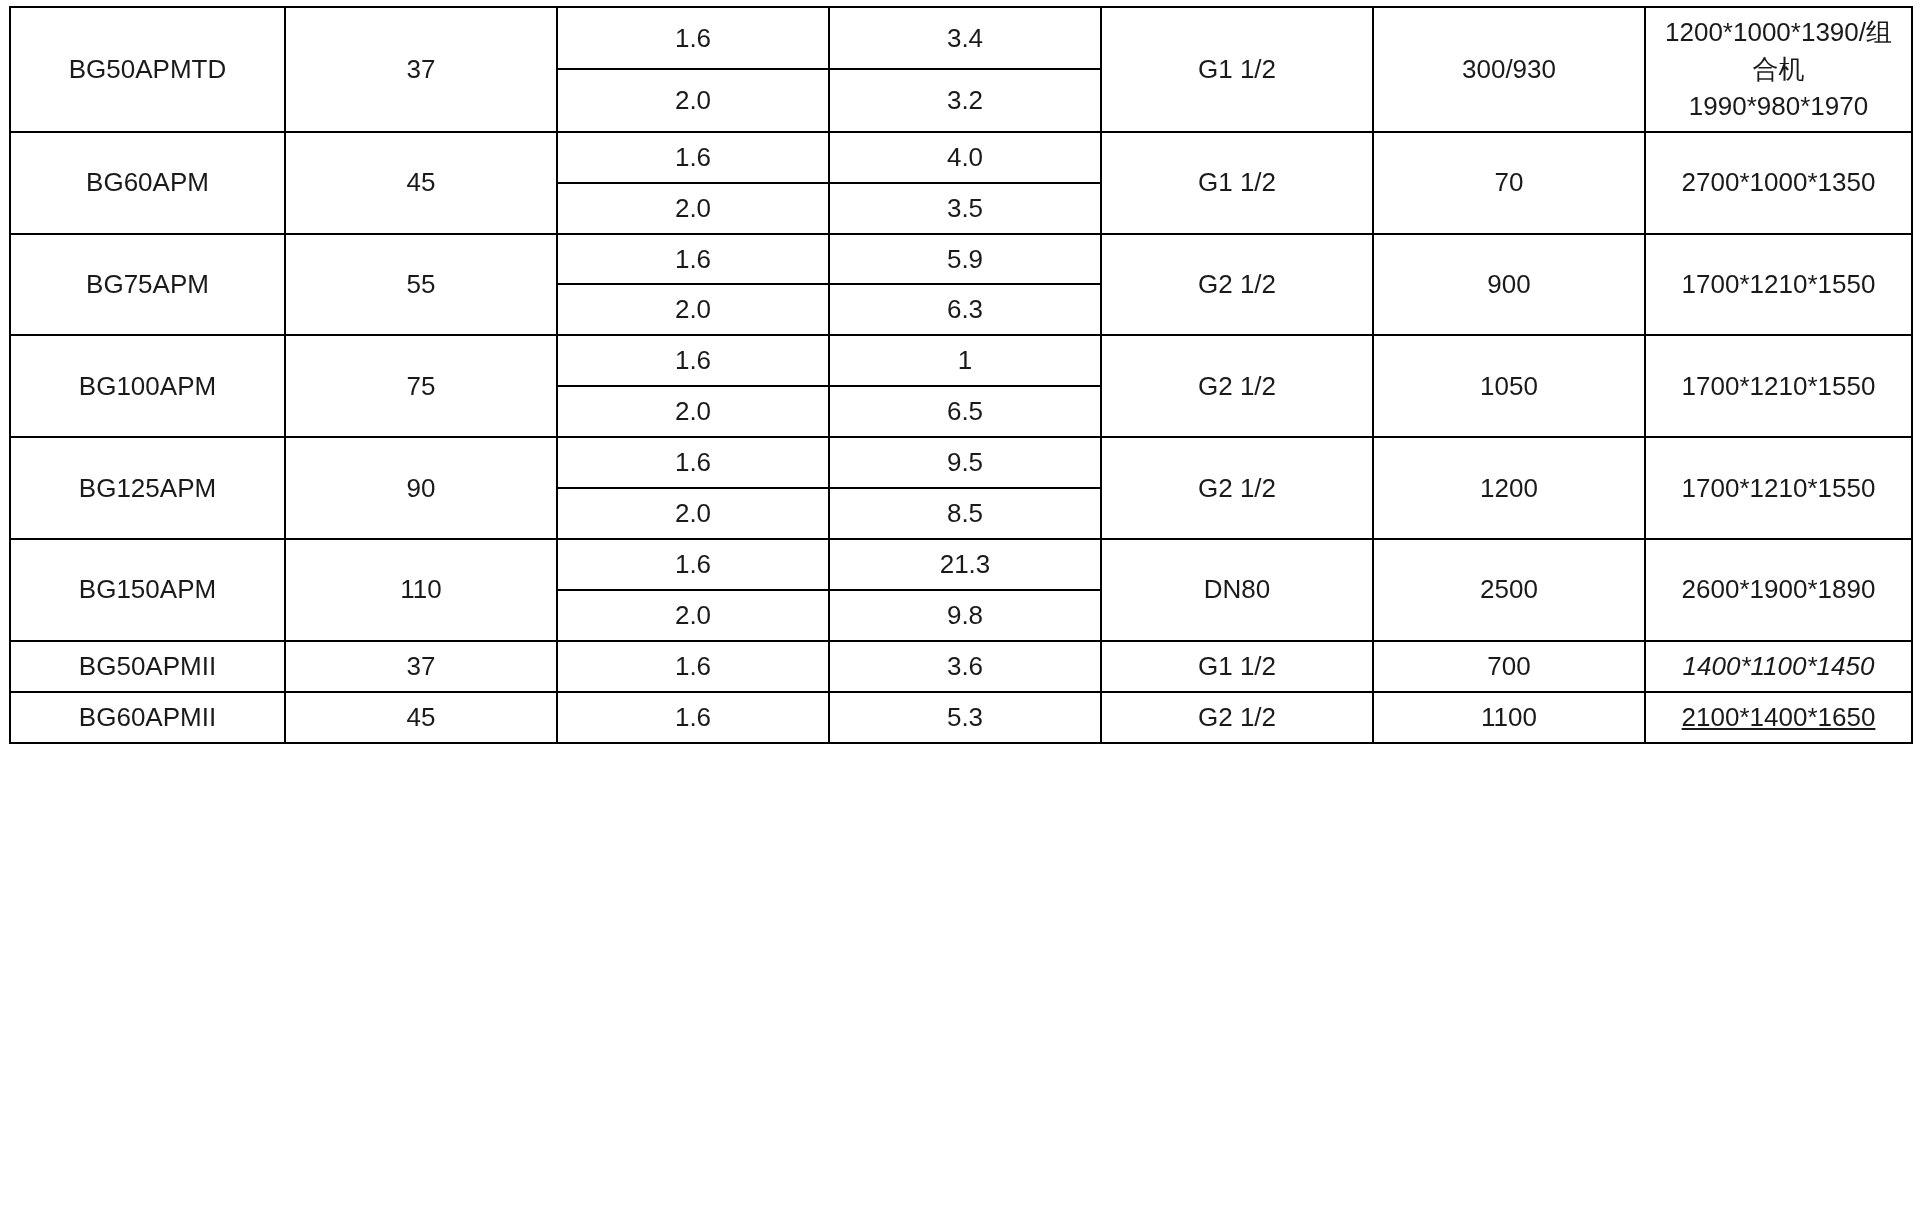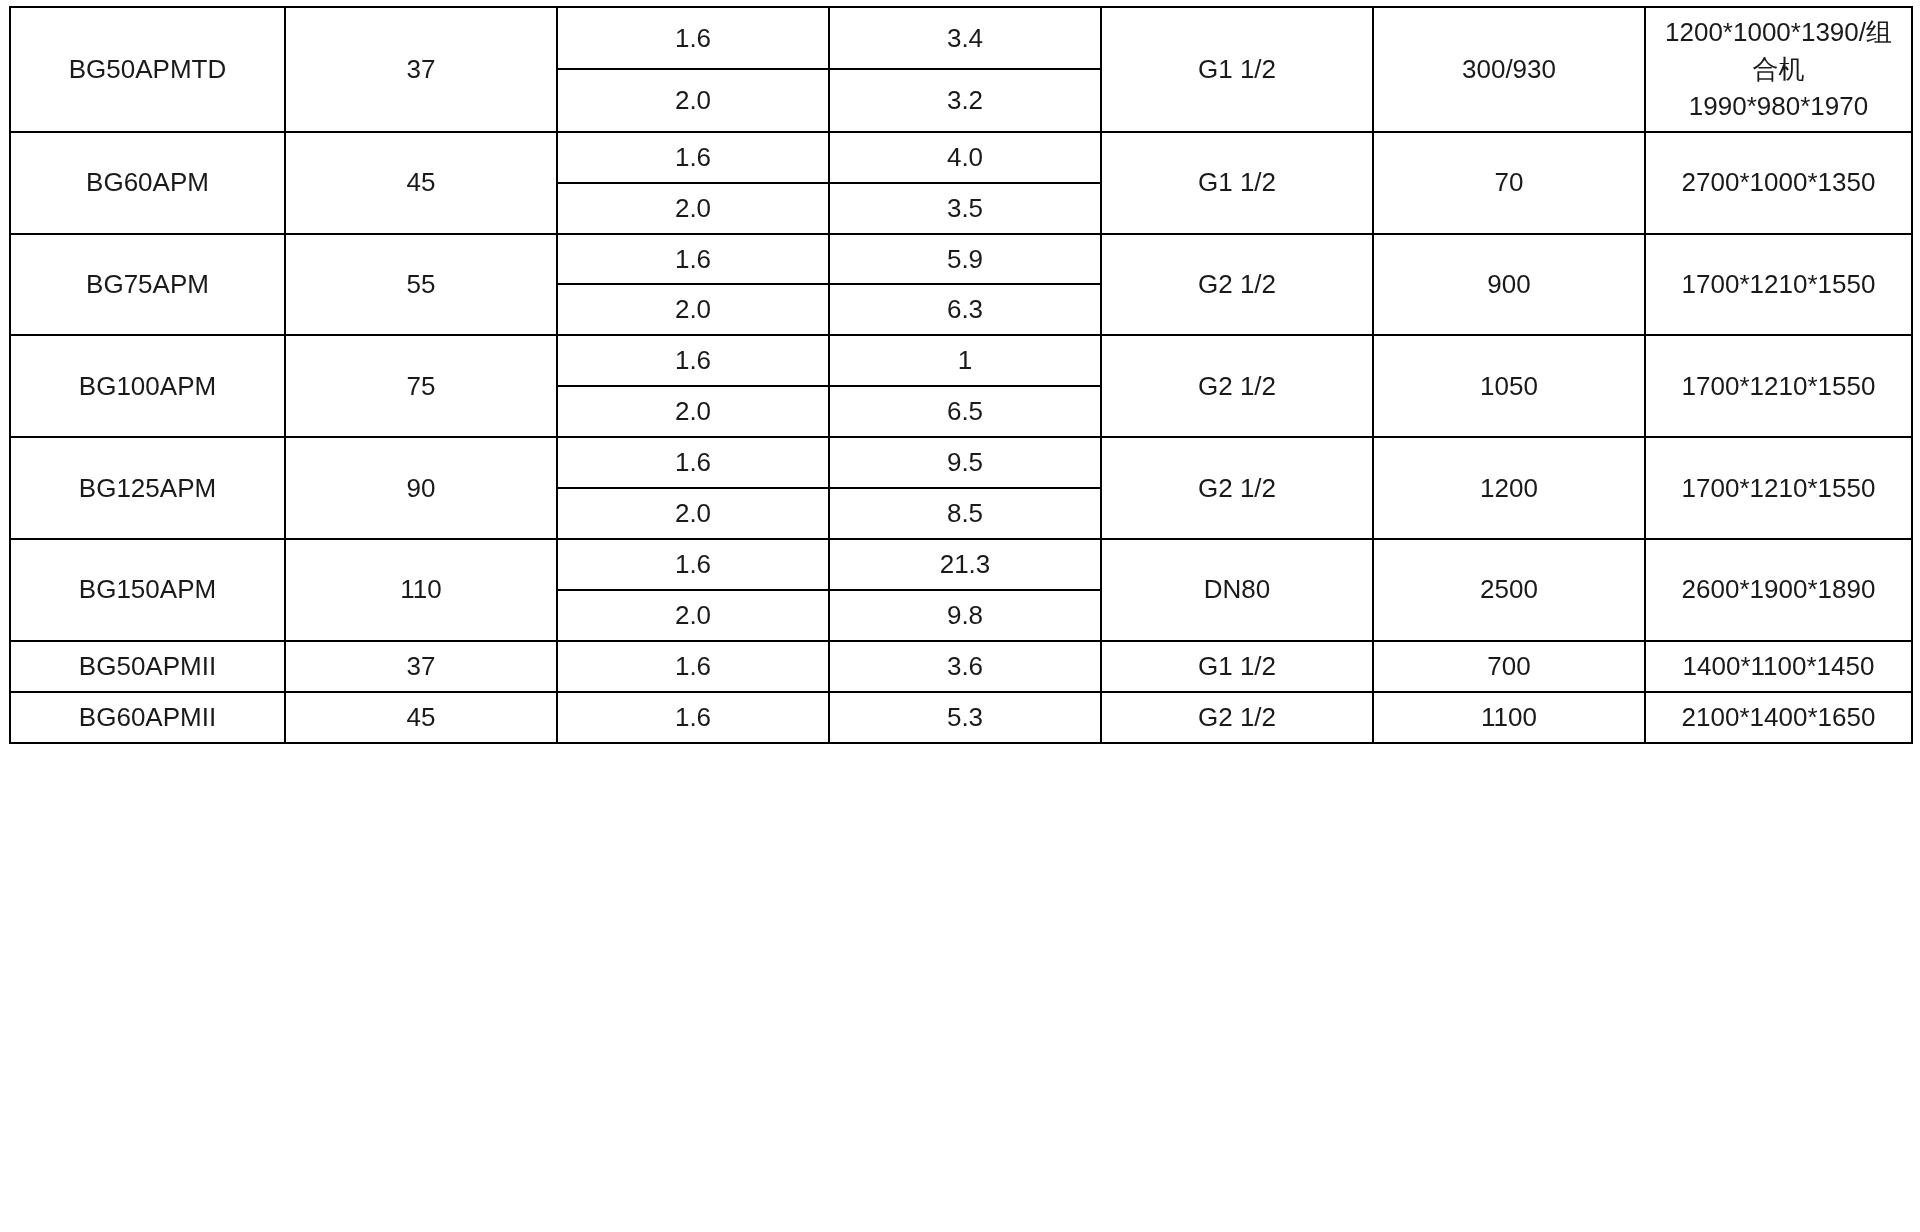--- a/index.html
+++ b/index.html
@@ -155,26 +155,26 @@
           <td class="half-bottom">2.0</td>
           <td class="half-bottom">9.8</td>
         </tr>
         <tr>
           <td class="model" rowspan="1">BG50APMII</td>
           <td rowspan="1">37</td>
           <td>1.6</td>
           <td>3.6</td>
           <td rowspan="1">G1 1/2</td>
           <td rowspan="1">700</td>
-          <td rowspan="1" class="dim-cell" style="white-space: pre-line;">1400*1100*1450</td>
+          <td rowspan="1" class="dim-cell" style="white-space: pre-line; font-style: italic;">1400*1100*1450</td>
         </tr>
         <tr>
           <td class="model" rowspan="1">BG60APMII</td>
           <td rowspan="1">45</td>
           <td>1.6</td>
           <td>5.3</td>
           <td rowspan="1">G2 1/2</td>
           <td rowspan="1">1100</td>
-          <td rowspan="1" class="dim-cell" style="white-space: pre-line;">2100*1400*1650</td>
+          <td rowspan="1" class="dim-cell" style="white-space: pre-line; text-decoration: underline;">2100*1400*1650</td>
         </tr>
       </tbody>
   </table>
 </div>
 
 </body></html>

